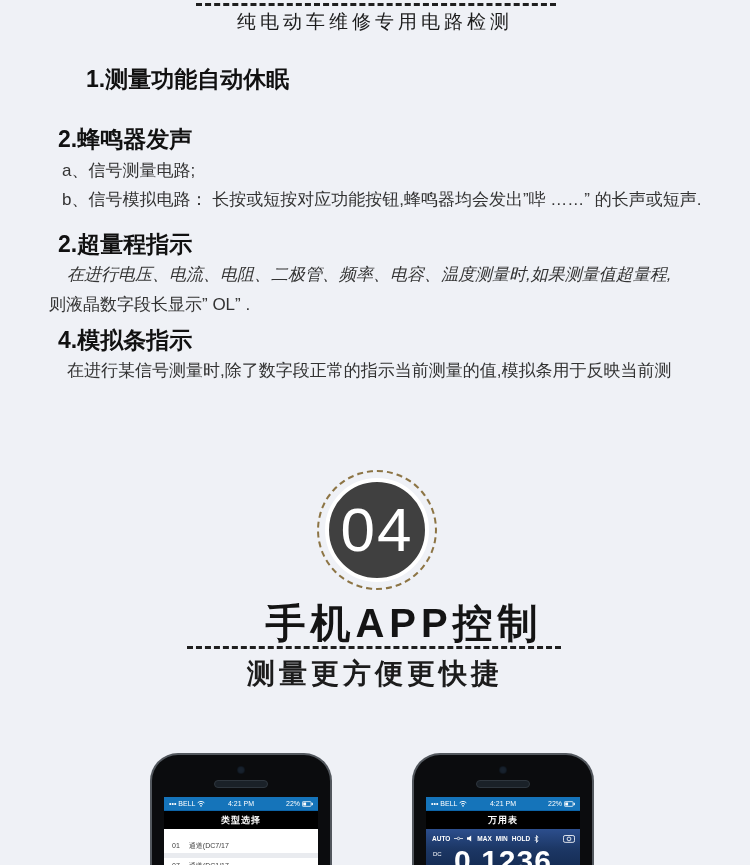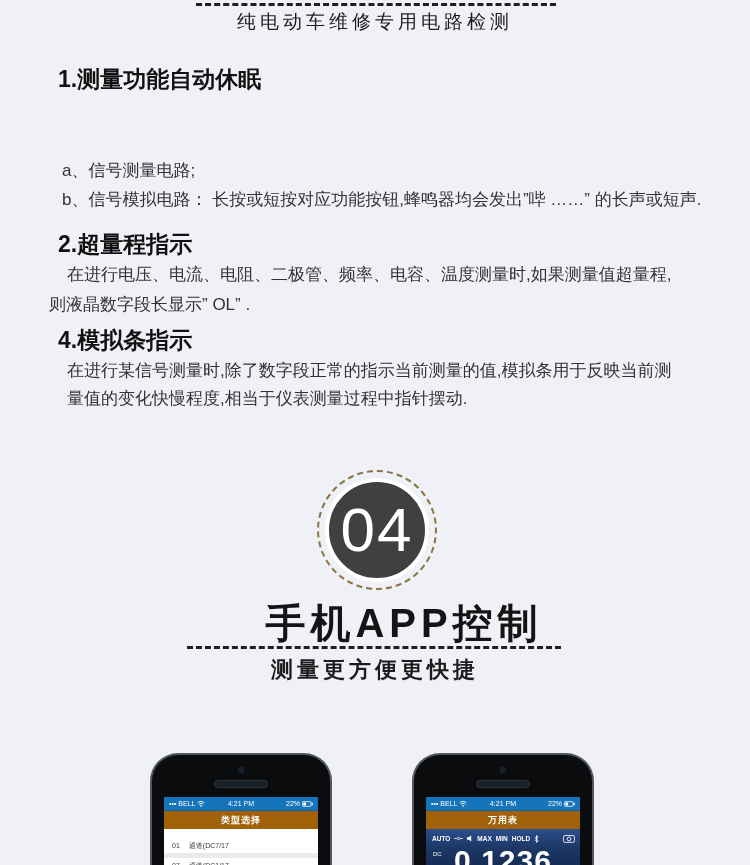--- a/index.html
+++ b/index.html
@@ -7,54 +7,54 @@
   .page{position:relative;width:750px;height:865px;background:#eff1f6;overflow:hidden;}
 
   
   .dash-top{position:absolute;top:3px;left:196px;width:360px;border-top:3px dashed #1f1f1f;}
   .banner-title{position:absolute;top:9px;left:0;width:750px;text-align:center;
     font-size:19px;font-weight:400;letter-spacing:4px;color:#1c1c1c;}
 
   
   .f-head{position:absolute;left:58px;font-size:23px;font-weight:800;color:#111;white-space:nowrap;}
   .f-line{position:absolute;font-size:17px;color:#333;white-space:nowrap;}
-  .h1{top:64px;} .h2{top:124px;} .h3{top:229px;} .h4{top:325px;}
+  .h1{top:64px;margin-left:28px;} .h2{top:124px;} .h3{top:229px;} .h4{top:325px;}
   .la{top:159px;left:62px;text-align:center;} .lb{top:188px;left:62px;}
-  .p31{top:263px;left:67px;} .p32{top:293px;left:49px;}
+  .p31{top:263px;left:67px;font-style:italic;} .p32{top:293px;left:49px;}
   .p41{top:359px;left:67px;} .p42{top:387px;left:67px;}
 
   
   .badge{position:absolute;top:470px;left:317px;width:120px;height:120px;box-sizing:border-box;
     border:2px dashed #8c7444;border-radius:50%;display:flex;align-items:center;justify-content:center;}
   .badge-inner{width:104px;height:104px;box-sizing:border-box;border-radius:50%;background:#404040;
     border:4px solid #ffffff;display:flex;align-items:center;justify-content:center;}
   .badge-number{color:#fff;font-size:62px;line-height:1;letter-spacing:2px;font-weight:400;}
 
   
   .app-title{position:absolute;top:596px;left:0;width:750px;text-align:center;
     font-size:40px;font-weight:800;letter-spacing:5px;color:#141414;padding-left:29px;}
   .dash-mid{position:absolute;top:646px;left:187px;width:374px;border-top:3px dashed #1f1f1f;}
   .app-subtitle{position:absolute;top:655px;left:0;width:750px;text-align:center;
-    font-size:22px;font-weight:800;letter-spacing:4px;color:#1c1c1c;}
+    font-size:28px;font-weight:800;letter-spacing:4px;color:#1c1c1c;}
 
   
   .phone{position:absolute;top:753px;width:182px;height:120px;box-sizing:border-box;
     background:#0b0c0e;border:2px solid #53585e;border-bottom:none;border-radius:28px 28px 0 0;}
   .phone-left{left:150px;} .phone-right{left:412px;}
   .cam-dot{position:absolute;top:11px;left:50%;transform:translateX(-50%);
     width:8px;height:8px;border-radius:50%;background:#18222e;box-shadow:0 0 2px #000 inset;}
   .spk-slot{position:absolute;top:25px;left:50%;transform:translateX(-50%);
     width:54px;height:8px;box-sizing:border-box;border-radius:4px;background:#1a2128;border:1px solid #2e363e;}
   .screen{position:absolute;top:42px;left:12px;right:12px;bottom:0;background:#fff;overflow:hidden;}
 
   .status{position:relative;height:13px;background:#1574ba;display:flex;align-items:center;
     justify-content:space-between;padding:0 5px;color:#fff;font-size:7px;line-height:13px;}
   .st-group{display:flex;align-items:center;gap:2px;}
   .st-time{position:absolute;left:50%;transform:translateX(-50%);}
-  .appbar{height:18px;background:#a16207;border-top:1px solid #0c64a8;color:#fff;
+  .appbar{height:18px;background:#000000;border-top:1px solid #0c64a8;color:#fff;
     text-align:center;font-size:9px;font-weight:700;line-height:18px;letter-spacing:1px;}
 
   
   .list{position:absolute;top:32px;left:0;right:0;bottom:0;background:#fff;padding-top:9px;}
   .lrow{height:15px;line-height:15px;font-size:7px;color:#3a3a3a;padding-left:8px;
     background:#fff;display:flex;gap:9px;align-items:center;}
   .lgap{height:5px;background:#e9ebef;}
 
   
   .meter{position:absolute;top:32px;left:0;right:0;bottom:0;
@@ -71,30 +71,30 @@
 </head>
 <body>
 
 <div class="page">
 
   <div class="dash-top"></div>
   <div class="banner-title">纯电动车维修专用电路检测</div>
 
   <div class="f-head h1">1.测量功能自动休眠</div>
 
+  <div class="f-head h2">2.蜂鸣器发声</div>
   <div class="f-line la">a、信号测量电路;</div>
   <div class="f-line lb">b、信号模拟电路： 长按或短按对应功能按钮,蜂鸣器均会发出”哔 ……” 的长声或短声.</div>
 
   <div class="f-head h3">2.超量程指示</div>
   <div class="f-line p31">在进行电压、电流、电阻、二极管、频率、电容、温度测量时,如果测量值超量程,</div>
   <div class="f-line p32">则液晶数字段长显示” OL” .</div>
 
   <div class="f-head h4">4.模拟条指示</div>
   <div class="f-line p41">在进行某信号测量时,除了数字段正常的指示当前测量的值,模拟条用于反映当前测</div>
-  <div class="f-line p42">量值的变化快慢程度,相当于仪表测量过程中指针摆动.</div>
 
   <div class="badge">
     <div class="badge-inner">
       <span class="badge-number">04</span>
     </div>
   </div>
 
   <div class="app-title">手机APP控制</div>
   <div class="dash-mid"></div>
   <div class="app-subtitle">测量更方便更快捷</div>

